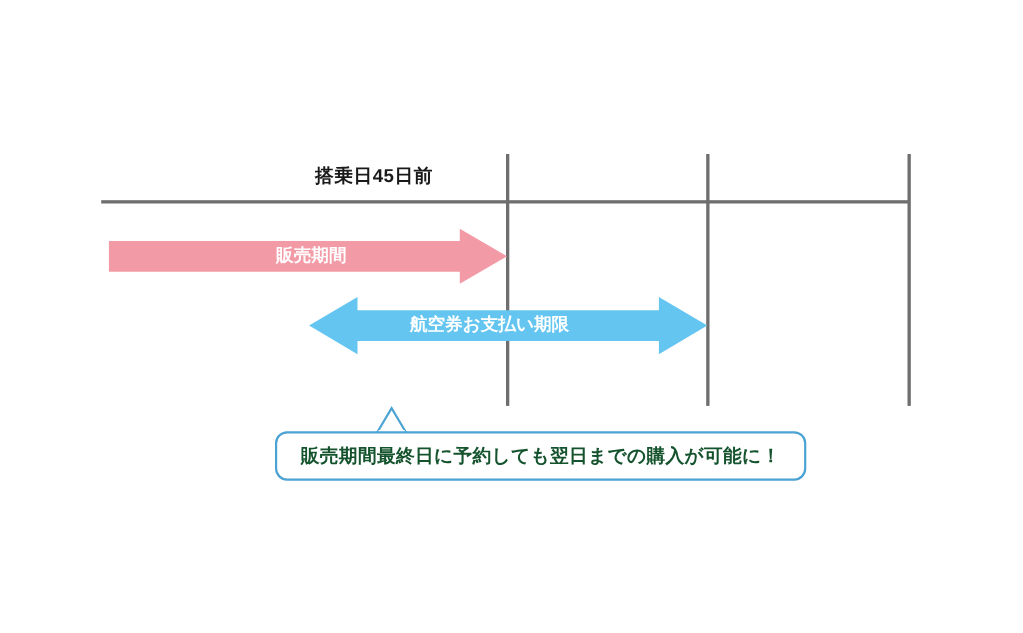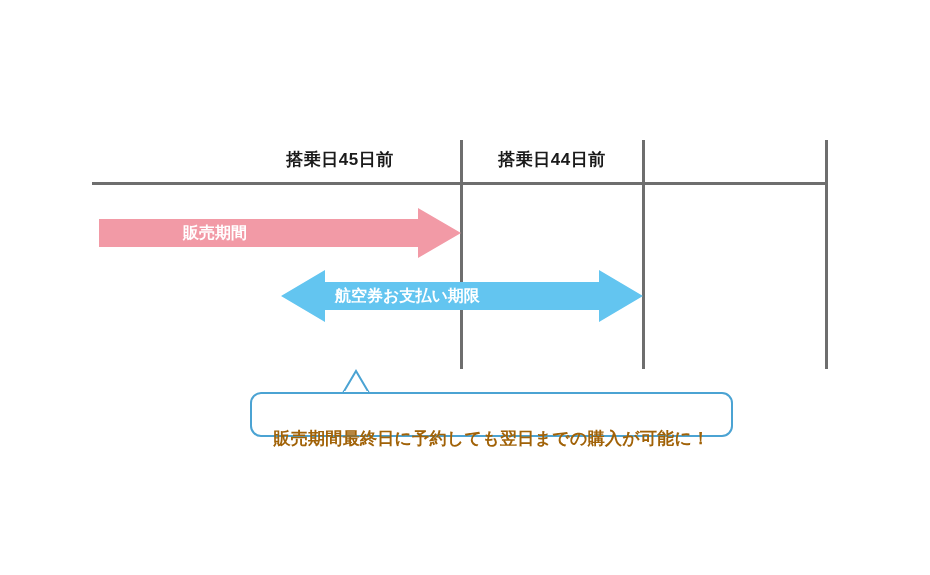--- a/index.html
+++ b/index.html
@@ -64,20 +64,21 @@
     height: 575px;
     pointer-events: none;
   }
 
   .arrow-label {
     position: absolute;
     font-size: 16px;
     font-weight: bold;
     color: #ffffff;
     white-space: nowrap;
+    text-align: center;
     line-height: 20px;
   }
   .label-sales {
     left: 183px;
     top: 223px;
     width: 200px;
   }
   .label-payment {
     left: 335px;
     top: 286px;
@@ -100,38 +101,36 @@
     position: absolute;
     left: 250px;
     top: 392px;
     width: 483px;
     height: 45px;
     display: flex;
     align-items: center;
     justify-content: center;
     font-size: 17px;
     font-weight: bold;
-    color: #a16207;
+    color: #14532d;
     letter-spacing: 0.3px;
     white-space: nowrap;
-    margin-top: 24px;
   }
 </style>
 </head>
 <body>
 
 <div id="canvas">
 
   <div class="axis-line h-axis"></div>
   <div class="v-divider v1"></div>
   <div class="v-divider v2"></div>
   <div class="v-divider v3"></div>
 
   <div class="col-header col-h1">搭乗日45日前</div>
-  <div class="col-header col-h2">搭乗日44日前</div>
 
   <svg class="arrow-layer" viewBox="0 0 930 575" width="930" height="575">
 
     <polygon fill="#F29AA6" points="99,219 418,219 418,208 461,233 418,258 418,247 99,247"></polygon>
 
     <polygon fill="#63C5F0" points="281,296 325,270 325,282 599,282 599,270 643,296 599,322 599,310 325,310 325,322"></polygon>
 
     <polyline fill="#ffffff" stroke="#4BA3D3" stroke-width="2" stroke-linejoin="miter" stroke-linecap="butt" points="343,393 356,371 369,393"></polyline>
 
     <rect x="344" y="391" width="24" height="4" fill="#ffffff"></rect>

